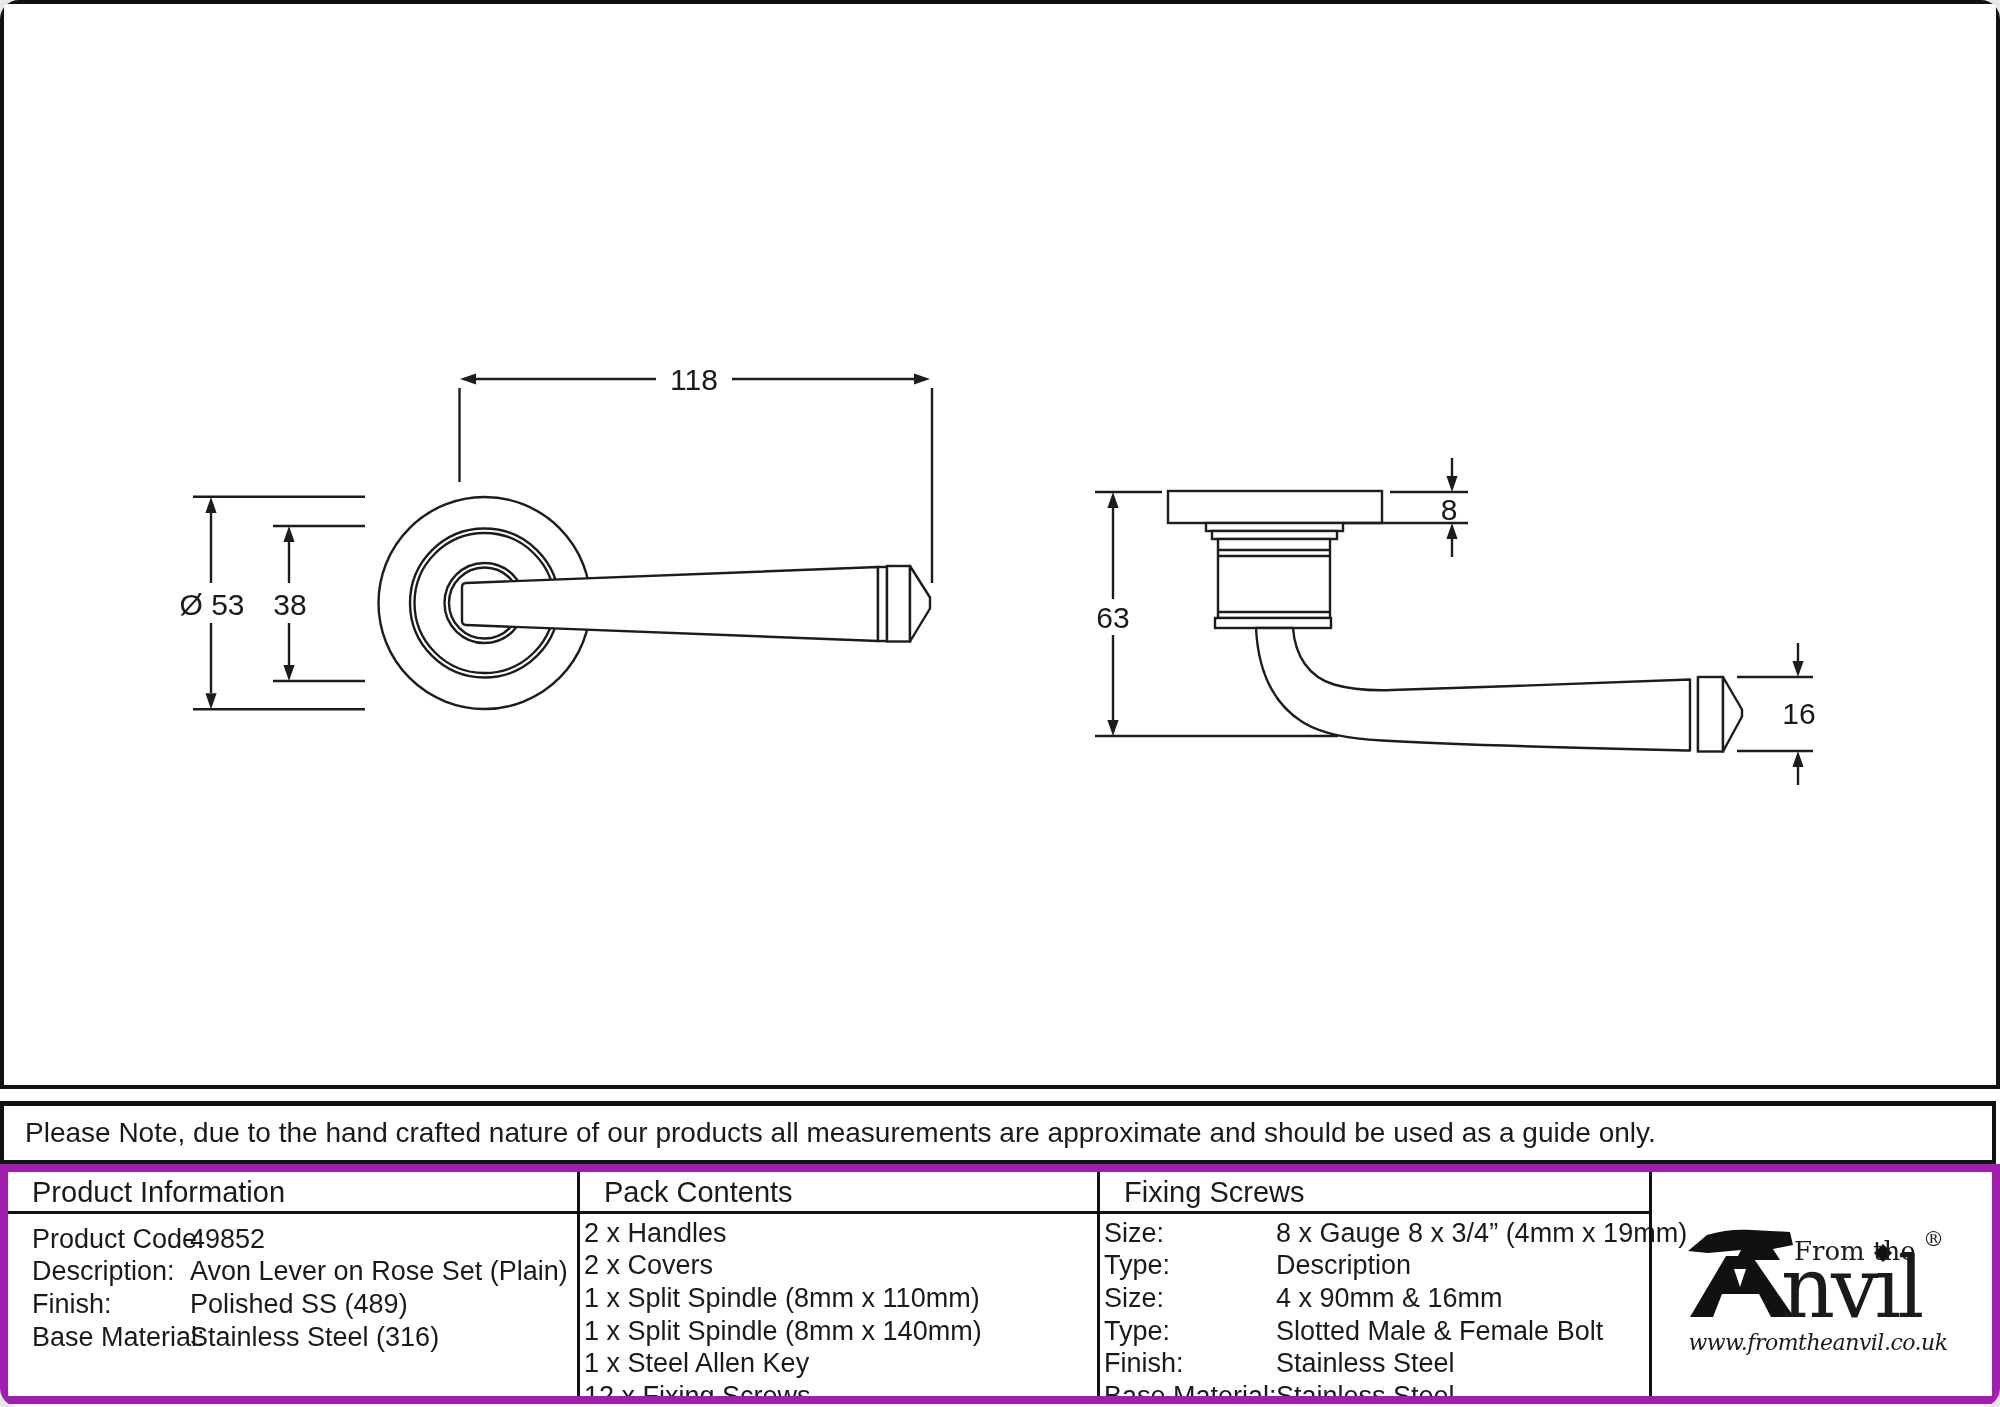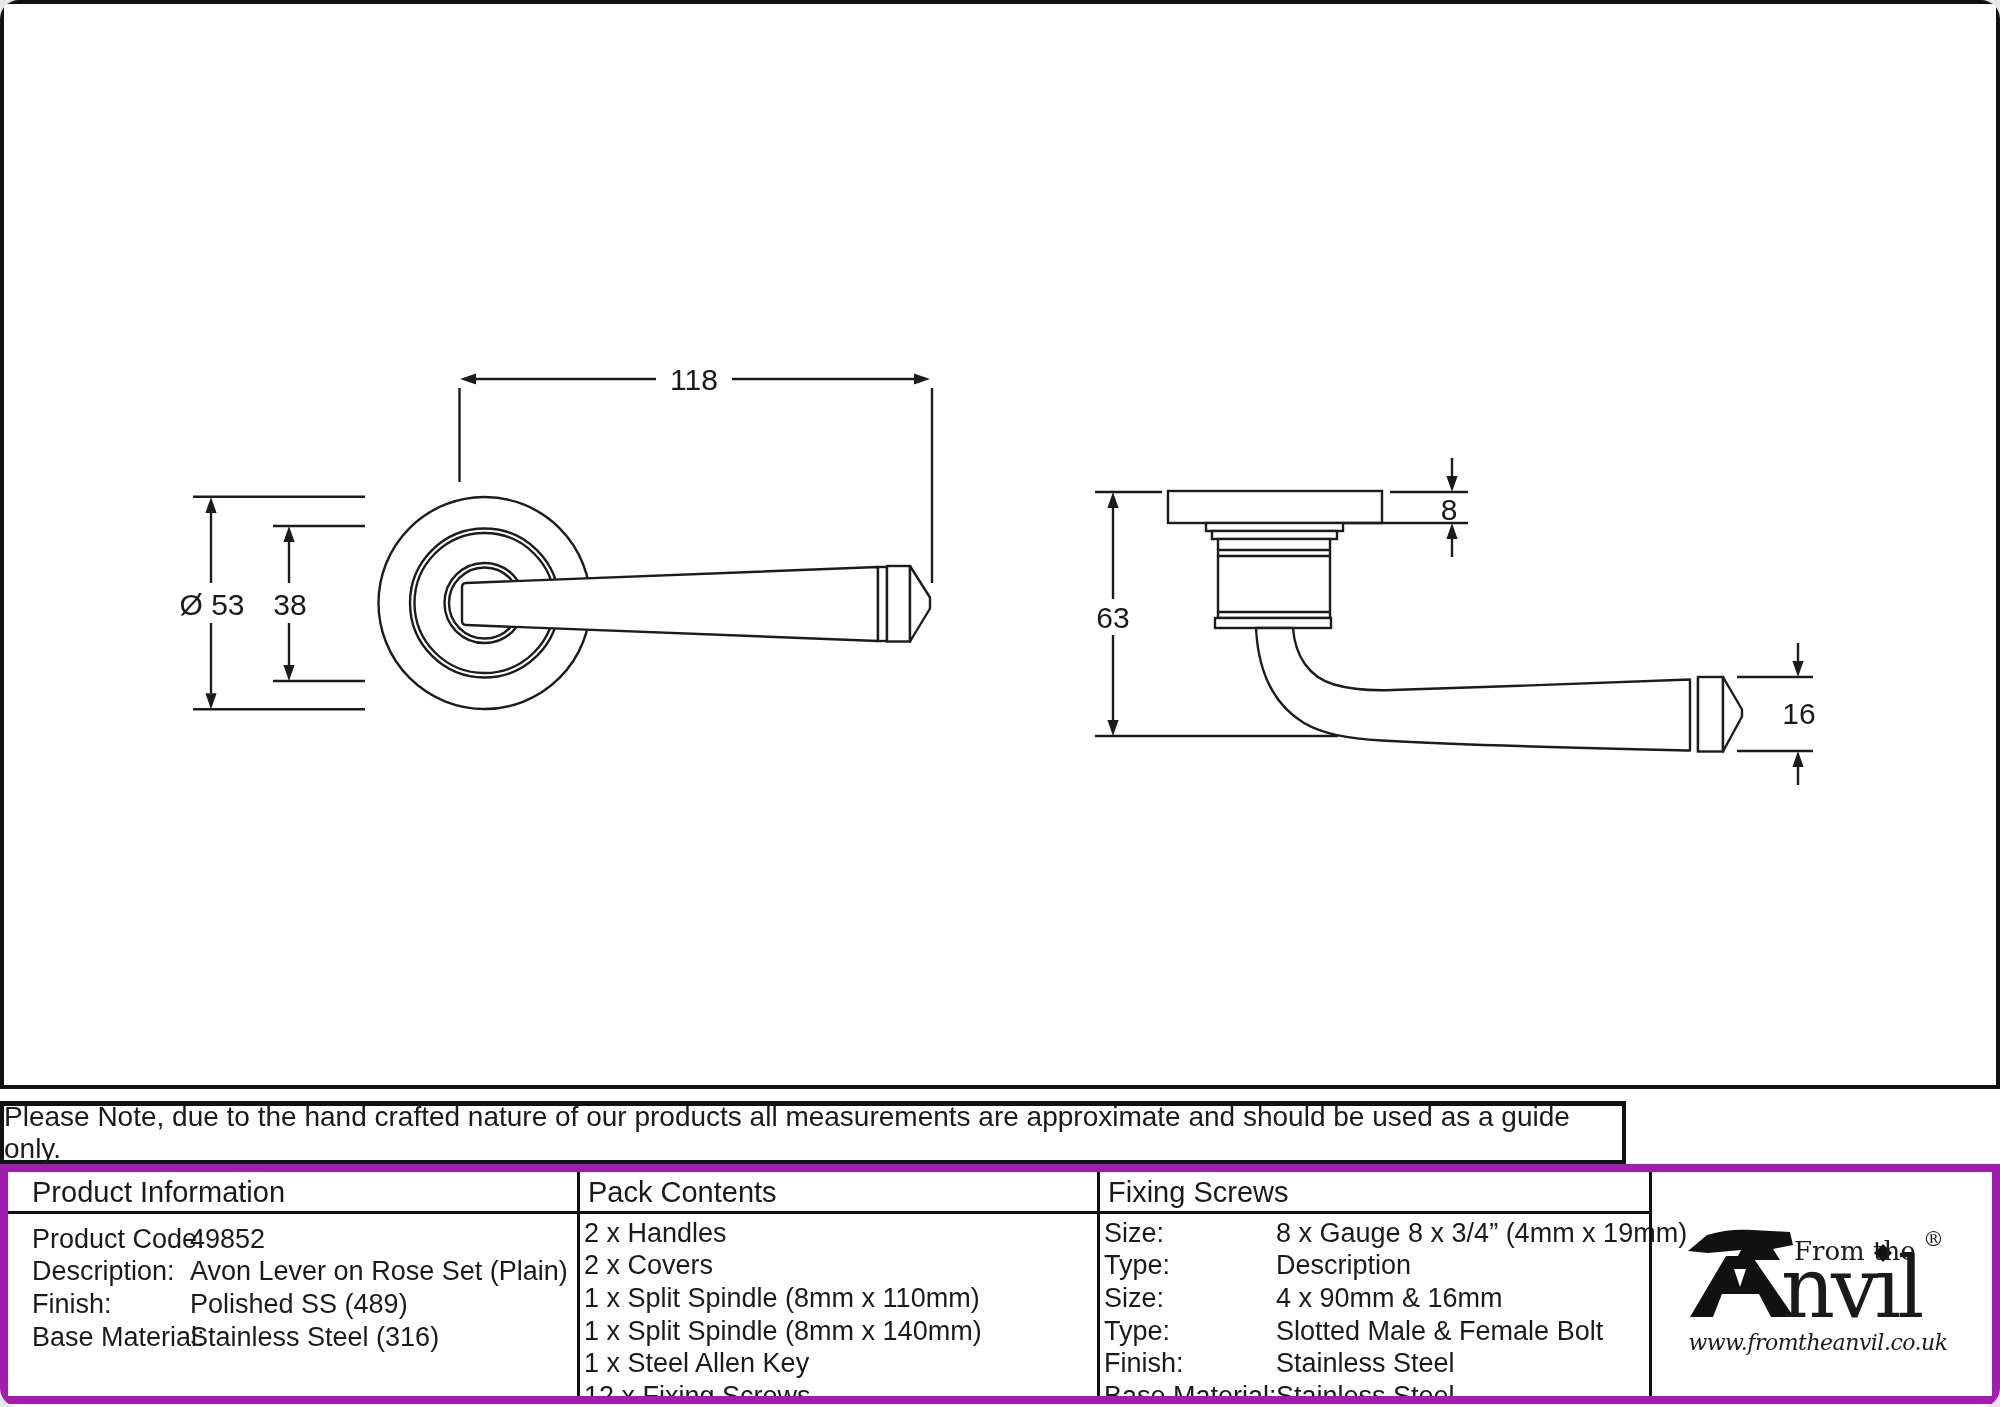--- a/index.html
+++ b/index.html
@@ -1,34 +1,34 @@
 <!DOCTYPE html>
 <html><head>
 <meta charset="utf-8">
 <style>
   html,body{margin:0;padding:0;background:#e8e8e8;}
   .sheet{position:relative;width:2000px;height:1407px;background:#ffffff;overflow:hidden;
          font-family:"Liberation Sans",sans-serif;color:#1a1a1a;border-radius:19px;}
   svg text{fill:#1a1a1a;}
   .dim-label{font-family:"Liberation Sans",sans-serif;font-size:30px;}
   
-  .note-bar{position:absolute;left:0;top:1101px;width:1626px;height:63px;box-sizing:border-box;
+  .note-bar{position:absolute;left:0;top:1101px;width:1996px;height:63px;box-sizing:border-box;
             border:4px solid #111;border-top-width:5px;background:#fff;
-            display:flex;align-items:center;font-size:28px;}
+            display:flex;align-items:center;padding-left:21px;font-size:28px;}
   
   .spec-table{position:absolute;left:0;top:1164px;width:2000px;height:240px;box-sizing:border-box;
               border:8px solid #a21caf;background:#fff;}
   .tbl-inner{position:absolute;left:0;top:0;right:0;bottom:0;}
   .divider{position:absolute;top:0;bottom:0;width:3px;background:#111;}
   .d1{left:569px}.d2{left:1089px}.d3{left:1641px}
   .header-underline{position:absolute;top:39px;left:0;width:1641px;height:3px;background:#111;}
   .col{position:absolute;top:0;bottom:0;overflow:hidden;}
   .col1{left:0;width:569px}.col2{left:572px;width:517px}.col3{left:1092px;width:661px}.col4{left:1644px;right:0}
   .col-header{height:40px;display:flex;align-items:center;font-size:29px;padding-left:24px;white-space:nowrap;}
-  .col2 .col-header,.col3 .col-header{padding-left:8px;}
+  .col2 .col-header,.col3 .col-header{padding-left:24px;}
   .rows{padding-top:5px;}
   .row{height:32.6px;display:flex;align-items:center;font-size:27px;padding-left:24px;white-space:nowrap;}
   .col2 .row,.col3 .row{padding-left:4px;}
   .col1 .rows{padding-top:11px;}
   .row .lbl{display:inline-block;}
   .col1 .lbl{width:158px;}
   .col3 .lbl{width:172px;}
   .logo-svg{position:absolute;left:26px;top:48px;}
 </style>
 </head>

